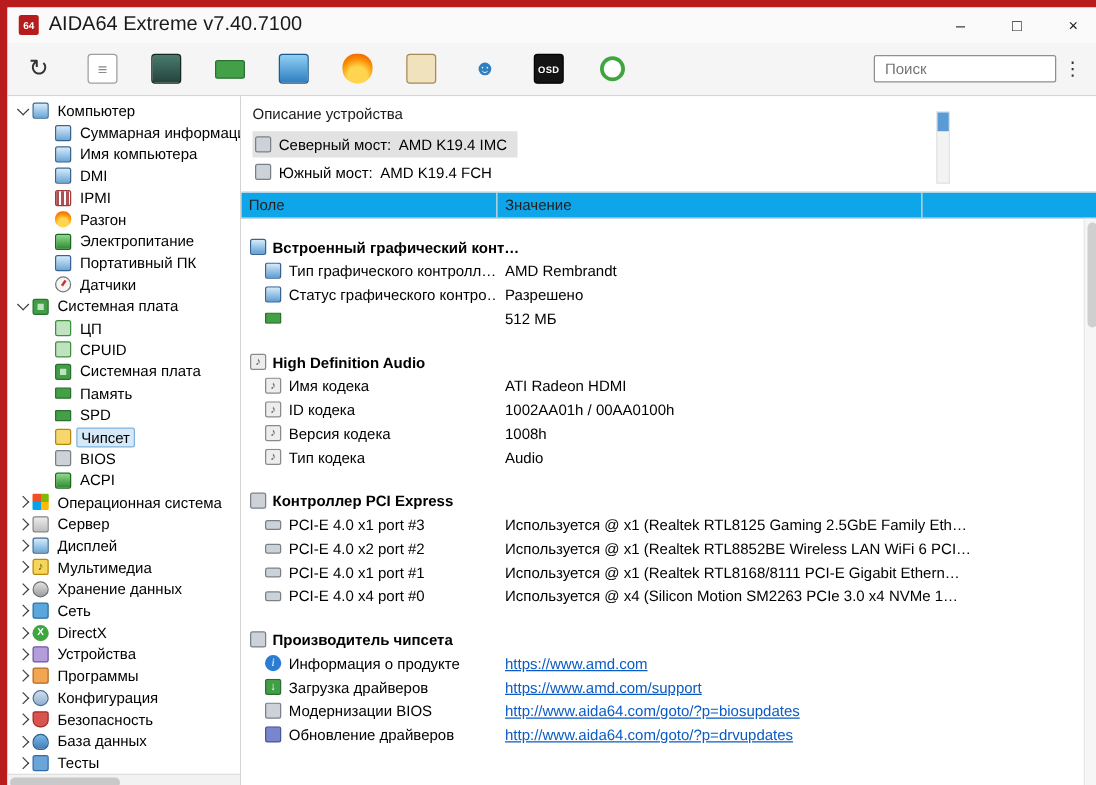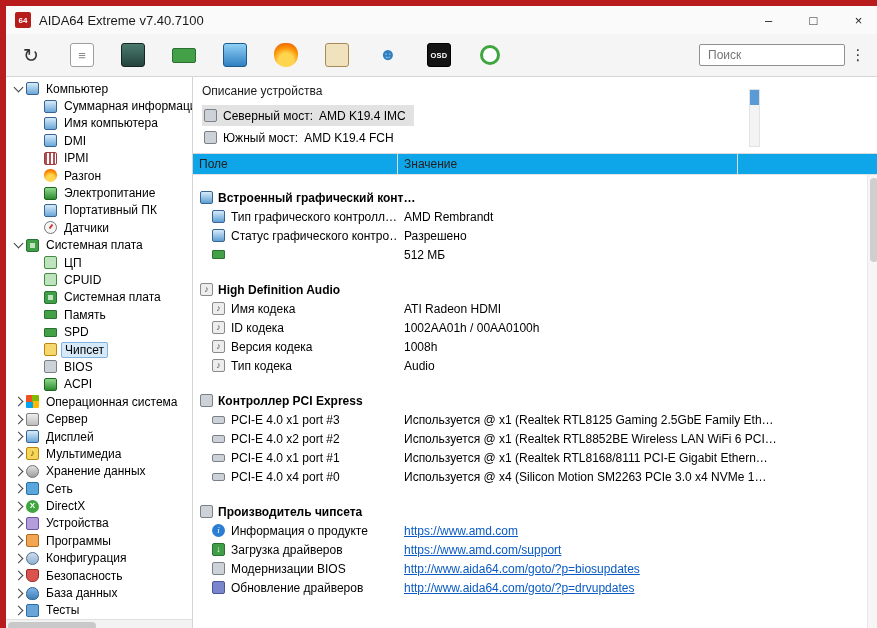--- a/index.html
+++ b/index.html
@@ -2,21 +2,21 @@
 <html><head>
 <meta charset="utf-8">
 <style>
   html,body{margin:0;padding:0;}
   body{width:877px;height:628px;font-family:"Liberation Sans","DejaVu Sans",sans-serif;font-size:12px;color:#000;background:#fff;}
   .window{width:875px;height:626px;border:6px solid #b91c1c;display:flex;flex-direction:column;background:#fff;box-sizing:content-box;}
 
   
   .titlebar{height:28px;flex:0 0 28px;display:flex;align-items:center;background:#fafafa;padding-left:9px;}
   .applogo{width:16px;height:16px;background:#b71c1c;color:#fff;font-size:8px;font-weight:bold;display:flex;align-items:center;justify-content:center;border-radius:2px;flex:0 0 16px;}
-  .apptitle{margin-left:8px;font-size:13px;color:#1a1a1a;white-space:nowrap;}
+  .apptitle{margin-left:8px;font-size:16px;color:#1a1a1a;white-space:nowrap;}
   .wbtns{margin-left:auto;display:flex;height:100%;}
   .wbtn{width:45px;height:100%;display:flex;align-items:center;justify-content:center;font-size:13px;color:#222;cursor:default;}
 
   
   .toolbar{height:42px;flex:0 0 42px;display:flex;align-items:center;background:#f5f5f5;border-bottom:1px solid #d6d6d6;padding:0 10px;}
   .tb-icons{display:flex;gap:21px;align-items:center;}
   .tbtn{width:30px;height:30px;display:flex;align-items:center;justify-content:center;border-radius:4px;}
   .tic{width:24px;height:24px;box-sizing:border-box;border-radius:3px;display:flex;align-items:center;justify-content:center;}
   .tic-refresh::before{content:"↻";font-size:19px;color:#333;}
   .tic-report{background:#fff;border:1px solid #9e9e9e;}

